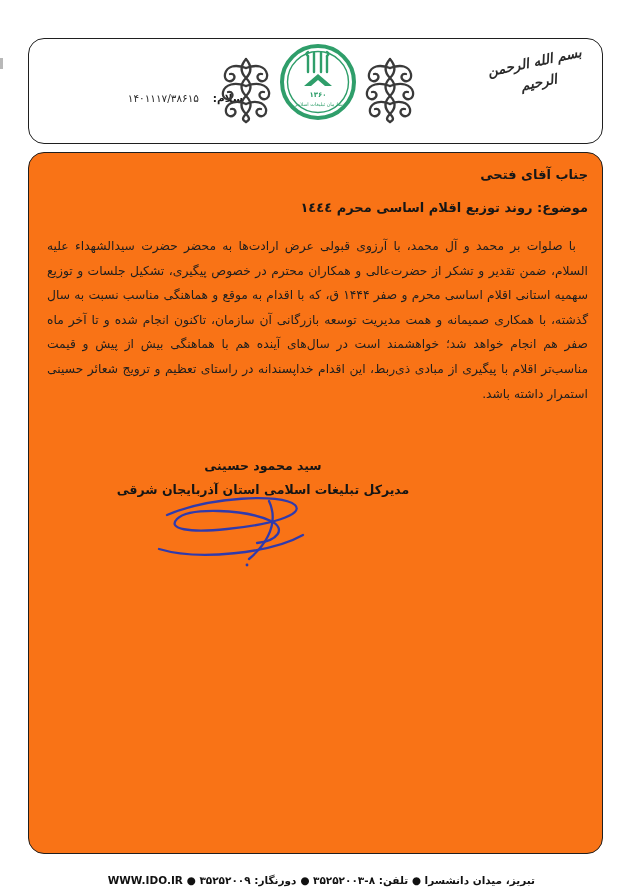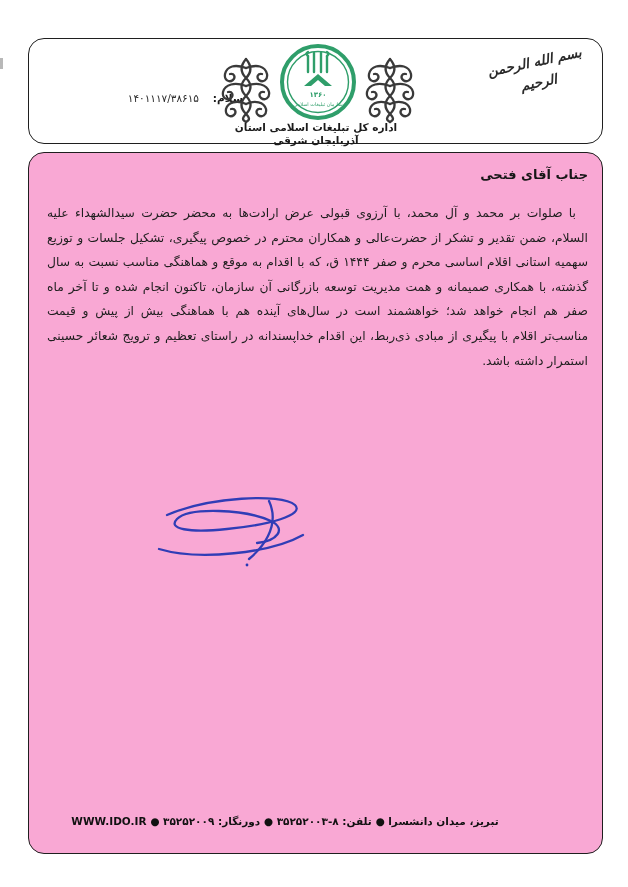--- a/index.html
+++ b/index.html
@@ -40,21 +40,21 @@
     position:absolute; left:462px; top:12px; width:96px; height:64px;
     transform:rotate(-12deg);
     font-size:13.5px; font-weight:bold; font-style:italic;
     text-align:center; line-height:1.55; color:#2a2a2a;
   }
   
   .body-box {
     position:absolute; left:28px; top:152px;
     width:575px; height:702px;
     border:1.6px solid #1f1f1f; border-radius:16px;
-    background:#f9a8d4;
+    background:#f97316;
     padding:12px 14px 0 18px;
   }
   .recipient-name, .recipient-title, .subject-line {
     font-size:13px; font-weight:bold; color:#171717; margin-bottom:13px; line-height:20px;
   }
   .salutation { margin-top:27px; font-size:12px; color:#222; line-height:20px; }
   .letter-body {
     margin-top:16px;
     font-size:12.3px; line-height:24.6px;
     text-align:justify; text-align-last:right;
@@ -63,22 +63,22 @@
   }
   .signature-block {
     position:absolute; left:44px; top:303px; width:380px;
     text-align:center;
   }
   .signer-name  { font-size:12.5px; font-weight:bold; color:#151515; line-height:19px; }
   .signer-title { font-size:12.5px; font-weight:bold; color:#151515; line-height:19px; margin-top:5px; }
   .signature-svg { position:absolute; left:118px; top:332px; width:168px; height:86px; }
   
   .footer {
-    position:absolute; top:815px; left:35px; width:500px;
-    text-align:center; font-size:10.5px; font-weight:bold;
+    position:absolute; top:874px; left:35px; width:500px;
+    text-align:right; font-size:10.5px; font-weight:bold;
     color:#111; direction:rtl;
   }
   .scan-artifact {
     position:absolute; left:0; top:58px; width:3px; height:11px;
     background:#9a9a9a; opacity:.7;
   }
 </style>
 </head>
 <body>
 
@@ -138,31 +138,35 @@
         <path d="M31 3 C25 10 25 16 31 22 C37 28 37 34 31 40 C25 46 25 52 31 58 C35 62 35 64 31 66"></path>
         <path d="M31 12 C20 8 12 10 10 18 C9 24 14 27 18 24 C21 21 19 17 15 18"></path>
         <path d="M31 30 C20 26 10 28 8 36 C7 42 12 45 16 42 C19 39 17 35 13 36"></path>
         <path d="M31 48 C22 44 13 46 11 53 C10 59 15 62 19 59 C22 56 20 52 16 53"></path>
         <path d="M31 12 C42 8 50 10 52 18 C53 24 48 27 44 24 C41 21 43 17 47 18"></path>
         <path d="M31 30 C42 26 52 28 54 36 C55 42 50 45 46 42 C43 39 45 35 49 36"></path>
         <path d="M31 48 C40 44 49 46 51 53 C52 59 47 62 43 59 C40 56 42 52 46 53"></path>
       </g>
     </svg>
 
-    <div class="org-name">اداره کل تبلیغات اسلامی استان آذربایجان شرقی</div>
 
     <div class="bismillah">بسم الله الرحمن الرحیم</div>
   </div>
 
   <div class="body-box">
 
     <div class="recipient-name">جناب آقای فتحی</div>
+    <div class="subject-line">موضوع: روند توزیع اقلام اساسی محرم ١٤٤٤</div>
 
     <div class="letter-body">با صلوات بر محمد و آل محمد، با آرزوی قبولی عرض ارادت‌ها به محضر حضرت سیدالشهداء علیه السلام، ضمن تقدیر و تشکر از حضرت‌عالی و همکاران محترم در خصوص پیگیری، تشکیل جلسات و توزیع سهمیه استانی اقلام اساسی محرم و صفر ۱۴۴۴ ق، که با اقدام به موقع و هماهنگی مناسب نسبت به سال گذشته، با همکاری صمیمانه و همت مدیریت توسعه بازرگانی آن سازمان، تاکنون انجام شده و تا آخر ماه صفر هم انجام خواهد شد؛ خواهشمند است در سال‌های آینده هم با هماهنگی بیش از پیش و قیمت مناسب‌تر اقلام با پیگیری از مبادی ذی‌ربط، این اقدام خداپسندانه در راستای تعظیم و ترویج شعائر حسینی استمرار داشته باشد.</div>
 
+    <div class="signature-block">
+      <div class="signer-name">سید محمود حسینی</div>
+      <div class="signer-title">مدیرکل تبلیغات اسلامی استان آذربایجان شرقی</div>
+    </div>
 
     <svg class="signature-svg" viewBox="0 0 168 86">
       <g fill="none" stroke="#2638b5" stroke-width="2.3" stroke-linecap="round" opacity="0.95">
         <path d="M20 30 C62 12 134 8 148 20 C158 30 122 40 80 44 C42 48 20 44 30 34 C42 22 98 24 124 36 C140 44 130 56 110 58"></path>
         <path d="M122 16 C134 42 114 64 102 74"></path>
         <path d="M12 64 C52 76 124 68 156 50"></path>
       </g>
       <circle cx="100" cy="80" r="1.4" fill="#2638b5"></circle>
     </svg>
   </div>

